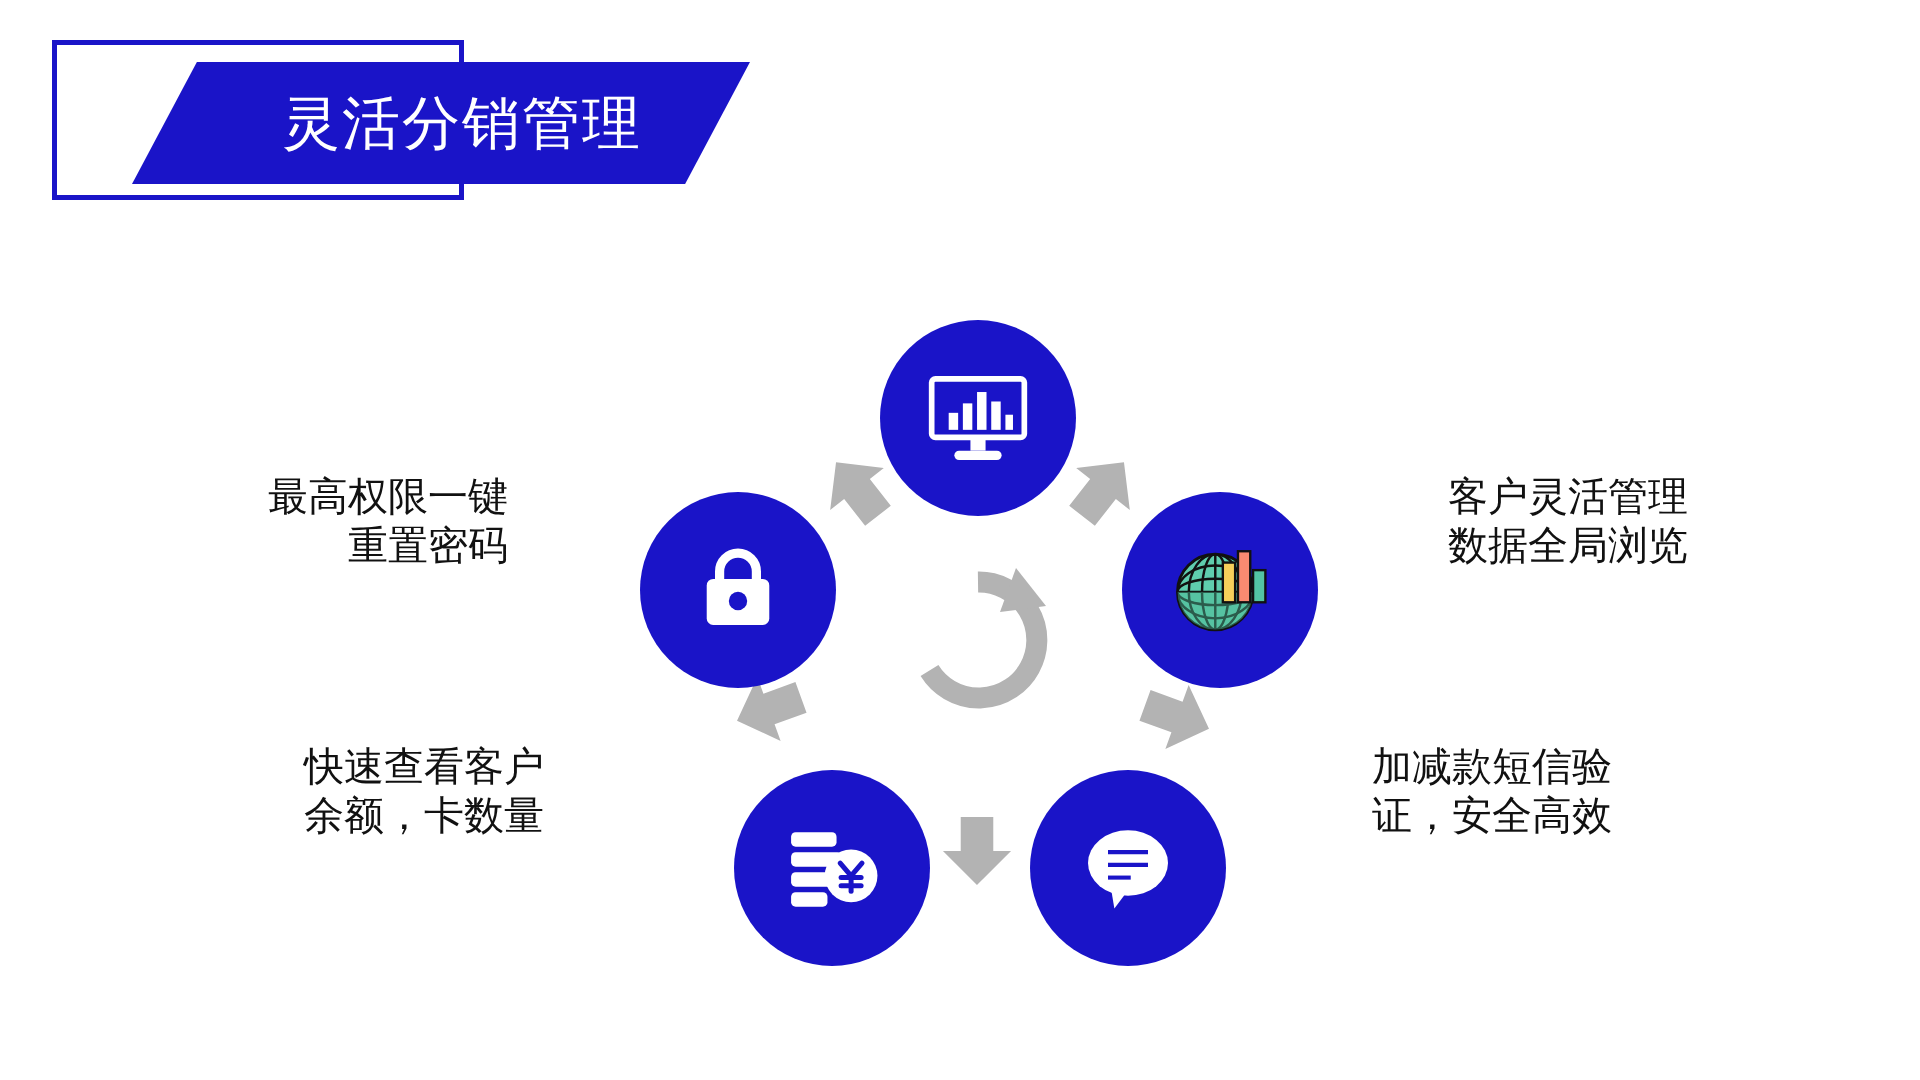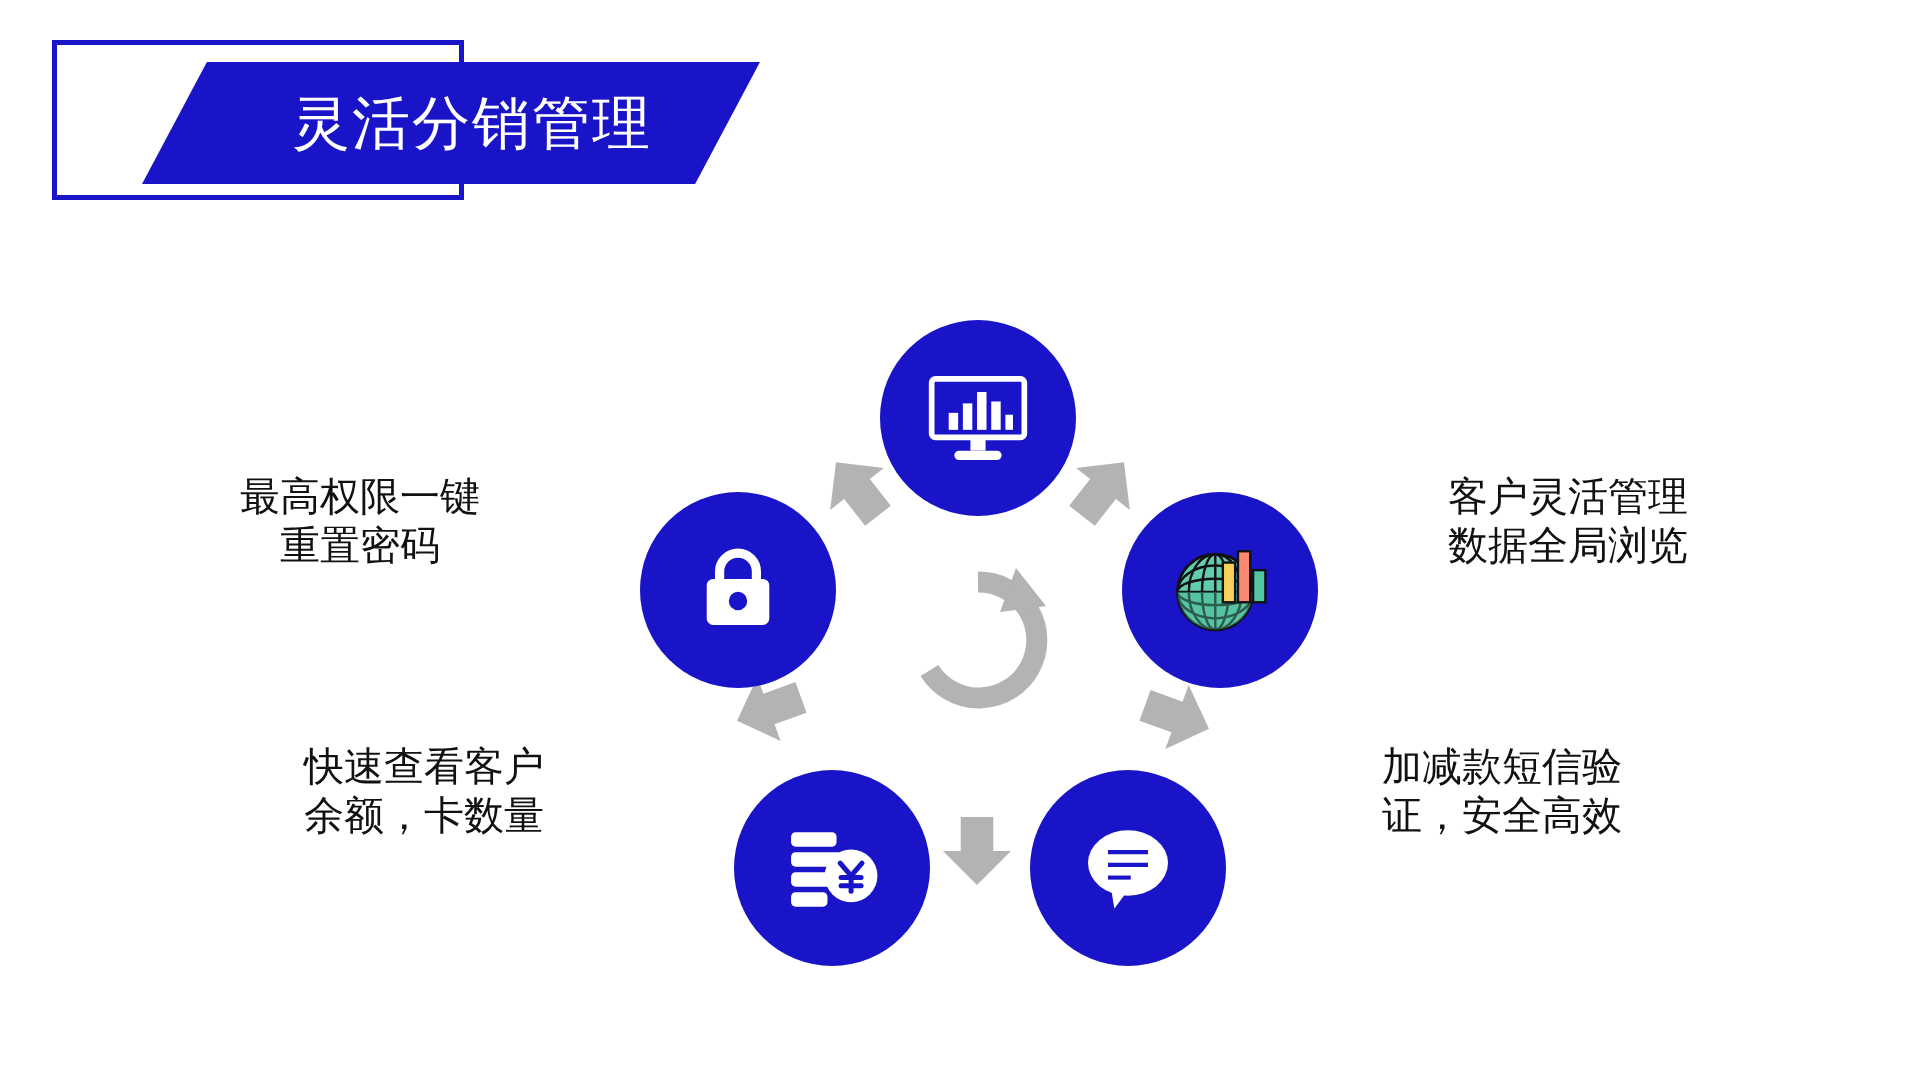--- a/index.html
+++ b/index.html
@@ -32,21 +32,21 @@
     left: 4px;
     top: 10px;
     width: 412px;
     height: 160px;
     border: 5px solid #1a14c8;
     box-sizing: border-box;
     background: transparent;
   }
   .title-parallelogram {
     position: absolute;
-    left: 94px;
+    left: 84px;
     top: 32px;
     width: 618px;
     height: 122px;
     background: #1a14c8;
     clip-path: polygon(10.5% 0%, 100% 0%, 89.5% 100%, 0% 100%);
     display: flex;
     align-items: center;
   }
   .title-text {
     color: #ffffff;
@@ -62,23 +62,23 @@
   .label {
     position: absolute;
     color: #111111;
     font-size: 40px;
     line-height: 1.22;
     white-space: pre-line;
     font-weight: 400;
   }
   .label-top      { left: 836px;  top: 160px; text-align: center; }
   .label-right    { left: 1448px; top: 472px; text-align: left; }
-  .label-bottom-right { left: 1372px; top: 742px; text-align: center; margin-left: 10px; }
+  .label-bottom-right { left: 1372px; top: 742px; text-align: center; }
   .label-bottom-left  { left: 282px;  top: 742px; text-align: left; width: 320px; margin-left: 22px;}
-  .label-left     { left: 200px;  top: 472px; text-align: center; width: 320px;}
+  .label-left     { left: 188px;  top: 472px; text-align: right; width: 320px;}
 
   
   .node {
     position: absolute;
     border-radius: 50%;
     background: #1a14c8;
     display: flex;
     align-items: center;
     justify-content: center;
   }

